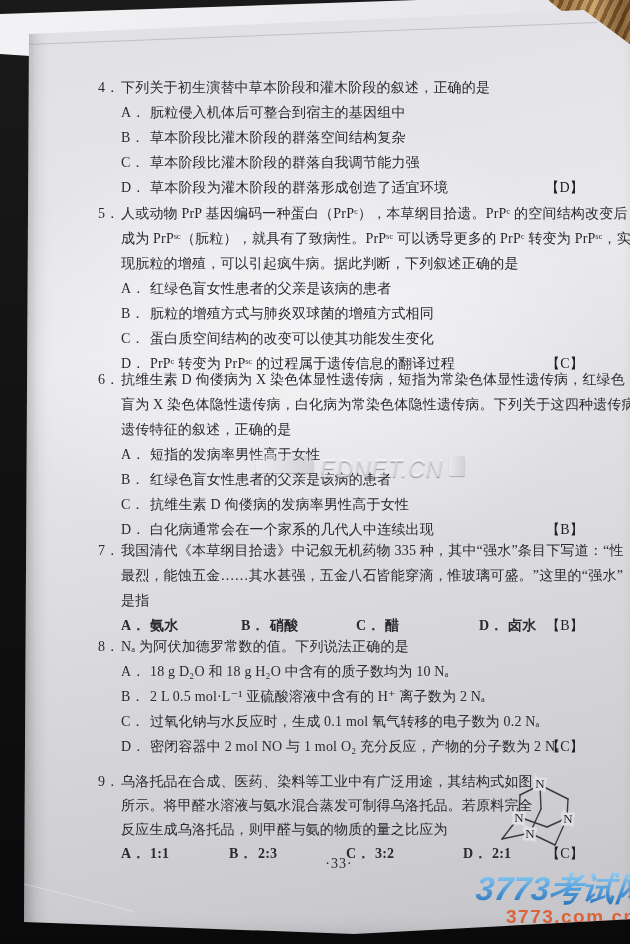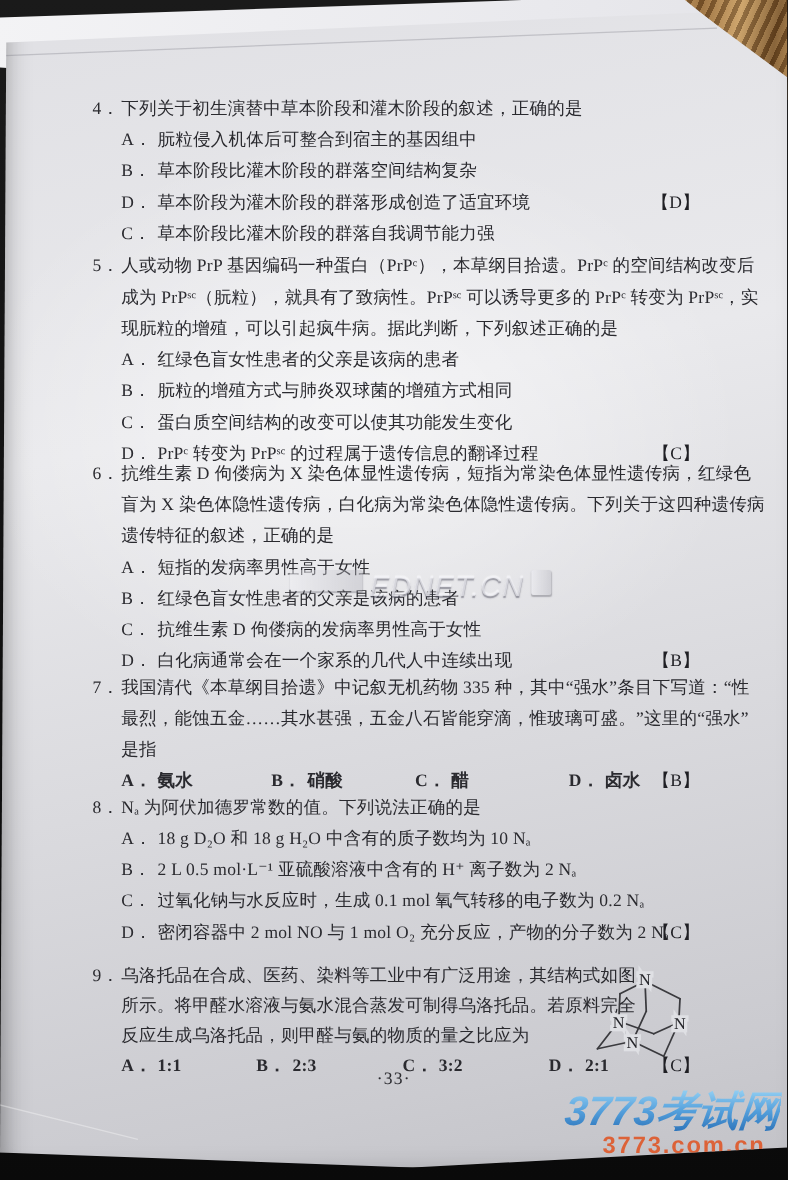--- a/index.html
+++ b/index.html
@@ -19,20 +19,21 @@
     clip-path:polygon(0px 14px,418px 0px,548px 0px,630px 66px,630px 96px,0px 54px);
     background:linear-gradient(100deg,#f3f3f5 0%,#e9e9ed 55%,#dfdfe4 100%);
   }
   .paper{
     position:absolute;inset:0;
     clip-path:polygon(5px 34px,560px 10px,630px 62px,630px 918px,330px 934px,0px 922px);
     background:
       radial-gradient(ellipse 430px 320px at 45% 36%, rgba(255,255,255,.55), rgba(255,255,255,0) 72%),
       linear-gradient(168deg,#e0e0e4 0%,#e9e9ec 35%,#dadade 62%,#cbcbd0 88%,#c2c2c7 100%);
     box-shadow:inset 16px 0 22px -14px rgba(0,0,0,.38), inset 0 -18px 22px -14px rgba(0,0,0,.28);
+    margin-left:24px;
   }
   .crease-top{
     position:absolute;left:2px;top:44px;width:572px;height:0;
     border-top:1px solid rgba(105,105,115,.28);
     transform:rotate(-2.2deg);transform-origin:left top;
   }
   .crease-bl{
     position:absolute;left:-6px;top:882px;width:120px;height:0;
     border-top:1px solid rgba(255,255,255,.35);
     transform:rotate(14deg);transform-origin:left top;
@@ -87,22 +88,22 @@
   <div class="paper">
     <div class="crease-top"></div>
     <div class="crease-bl"></div>
 
     <div class="q" style="top:75px">
       <div class="line">
         <span class="qnum">4．</span><span>下列关于初生演替中草本阶段和灌木阶段的叙述，正确的是</span>
       </div>
       <div class="line opt"><span class="olabel">A．</span><span>朊粒侵入机体后可整合到宿主的基因组中</span></div>
       <div class="line opt"><span class="olabel">B．</span><span>草本阶段比灌木阶段的群落空间结构复杂</span></div>
+      <div class="line opt"><span class="olabel">C．</span><span>草本阶段比灌木阶段的群落自我调节能力强</span></div>
       <div class="line opt"><span class="olabel">D．</span><span>草本阶段为灌木阶段的群落形成创造了适宜环境</span><span class="ans">【D】</span></div>
-      <div class="line opt"><span class="olabel">C．</span><span>草本阶段比灌木阶段的群落自我调节能力强</span></div>
     </div>
 
     <div class="q" style="top:201px">
       <div class="line">
         <span class="qnum">5．</span><span>人或动物 PrP 基因编码一种蛋白（PrPᶜ），本草纲目拾遗。PrPᶜ 的空间结构改变后</span>
       </div>
       <div class="line cont">成为 PrPˢᶜ（朊粒），就具有了致病性。PrPˢᶜ 可以诱导更多的 PrPᶜ 转变为 PrPˢᶜ，实</div>
       <div class="line cont">现朊粒的增殖，可以引起疯牛病。据此判断，下列叙述正确的是</div>
       <div class="line opt"><span class="olabel">A．</span><span>红绿色盲女性患者的父亲是该病的患者</span></div>
       <div class="line opt"><span class="olabel">B．</span><span>朊粒的增殖方式与肺炎双球菌的增殖方式相同</span></div>

